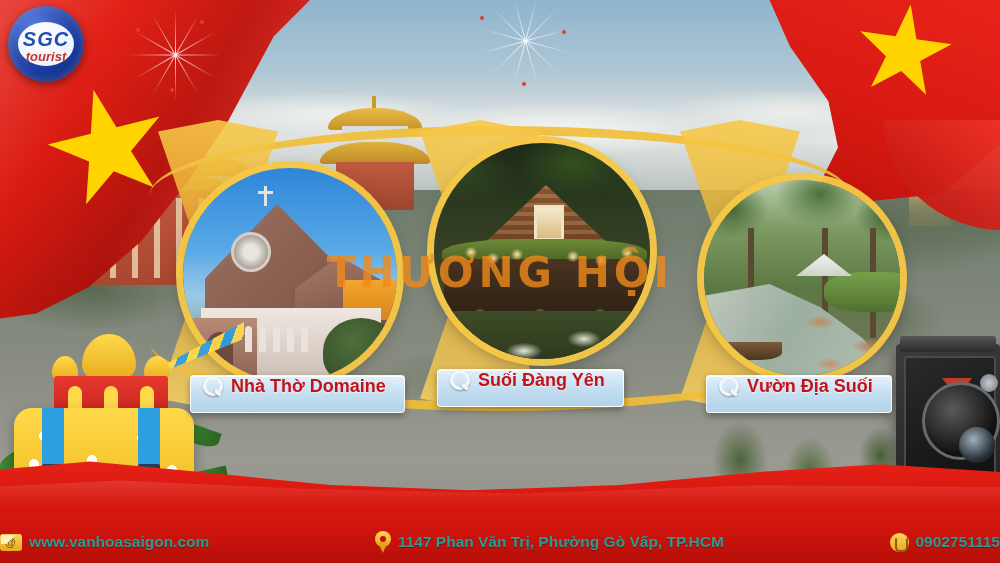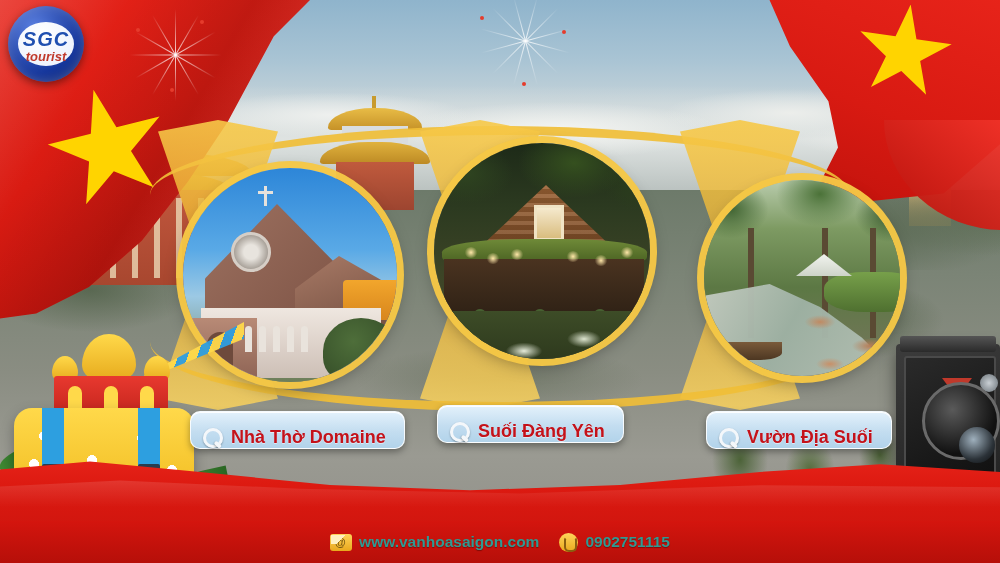--- a/index.html
+++ b/index.html
@@ -237,25 +237,25 @@
     background:linear-gradient(180deg,#7a5a3a,#4d3722);border-radius:0 0 40% 40%;}
 
   
   .wm{position:absolute;left:0;top:248px;width:1000px;text-align:center;pointer-events:none;}
   .wm .l1{font-size:42px;font-weight:bold;letter-spacing:4px;color:rgba(240,138,28,.80);
     font-family:"DejaVu Sans","Liberation Sans",sans-serif;}
   .wm .l2{font-size:17px;font-weight:bold;letter-spacing:5px;color:rgba(240,160,50,.72);margin-top:4px;}
 
   
   .pill{
-    position:absolute;height:36px;border-radius:10px;
+    position:absolute;height:36px;border-radius:4px;
     background:linear-gradient(180deg,#e3f1fb 0%,#c3ddf0 55%,#b2d3ea 100%);
     border:1px solid rgba(255,255,255,.85);
     box-shadow:0 3px 7px rgba(0,0,0,.35),inset 0 1px 0 rgba(255,255,255,.9);
-    display:flex;align-items:flex-end;gap:8px;padding:0 18px 0 12px;margin-top:36px;
+    display:flex;align-items:flex-start;gap:8px;padding:0 18px 0 12px;
   }
   .pill .lbl{font-size:18px;font-weight:bold;color:#c4121a;white-space:nowrap;
     text-shadow:0 1px 0 rgba(255,255,255,.5);}
   .pill.p1{left:190px;top:375px;}
   .pill.p2{left:437px;top:369px;}
   .pill.p3{left:706px;top:375px;}
   .mag{width:20px;height:20px;flex:0 0 20px;position:relative;}
   .mag .ring{position:absolute;left:0;top:0;width:14px;height:14px;border-radius:50%;
     border:3px solid #f4f7fa;box-shadow:0 1px 2px rgba(0,0,0,.35);}
   .mag .hdl{position:absolute;left:12px;top:12px;width:8px;height:3.5px;border-radius:2px;
@@ -327,21 +327,21 @@
   .wave-hi{
     position:absolute;left:0;bottom:56px;width:1000px;height:34px;
     background:linear-gradient(180deg,rgba(255,255,255,.16),rgba(255,255,255,0));
     clip-path:polygon(0 40%,120px 22%,300px 46%,520px 60%,760px 36%,1000px 42%,100% 100%,0 100%);
   }
   .red-band{position:absolute;left:0;bottom:0;width:1000px;height:42px;
     background:linear-gradient(180deg,#d4150e,#b60f09);}
 
   .footer{
     position:absolute;left:0;bottom:4px;width:1000px;height:34px;
-    display:flex;align-items:center;justify-content:center;gap:20px;
+    display:flex;align-items:center;justify-content:space-between;gap:20px;
   }
   .fitem{display:flex;align-items:center;gap:7px;}
   .fitem .txt{font-size:15.5px;font-weight:bold;color:#2f9a93;
     text-shadow:0 1px 1px rgba(0,0,0,.35);white-space:nowrap;}
   .ic-mail{width:22px;height:17px;background:linear-gradient(180deg,#ffd45a,#e9a81d);border-radius:3px;position:relative;}
   .ic-mail:after{content:"";position:absolute;left:1px;top:1px;width:20px;height:9px;
     background:linear-gradient(135deg,#fff0c0 50%,transparent 50%);}
   .ic-mail .at{position:absolute;left:5px;top:1px;font-size:11px;font-weight:bold;color:#7a5a12;line-height:14px;}
   .ic-pin{width:16px;height:22px;position:relative;}
   .ic-pin:before{content:"";position:absolute;left:0;top:0;width:16px;height:16px;border-radius:50% 50% 50% 50%;
@@ -481,20 +481,21 @@
       <div class="trunk" style="left:166px"></div>
       <div class="lawn"></div>
       <div class="tent"></div>
       <div class="stream"></div>
       <div class="rocks"></div>
       <div class="boat"></div>
     </div>
   </div>
 
   <div class="wm">
+    <div class="l1">THƯƠNG HỘI</div>
   </div>
 
   <div class="decor-left">
     <div class="fan" style="left:120px;top:-8px;"></div>
     <div class="mosque">
       <div class="dome"></div>
       <div class="dome s s1"></div>
         <div class="dome s s2"></div>
       <div class="base"></div>
       <div class="arch" style="left:22px"></div>
@@ -566,18 +567,24 @@
   <div class="red-band"></div>
 
   <div class="footer">
     <div class="fitem">
       <span class="ic-mail">
           <span class="at">@</span>
         </span>
       <span class="txt">www.vanhoasaigon.com</span>
     </div>
     <div class="fitem">
+      <span class="ic-pin">
+          <i></i>
+        </span>
+      <span class="txt">1147 Phan Văn Trị, Phường Gò Vấp, TP.HCM</span>
+    </div>
+    <div class="fitem">
       <span class="ic-phone"></span>
       <span class="txt">0902751115</span>
     </div>
   </div>
 
 </div>
 
 </body></html>

